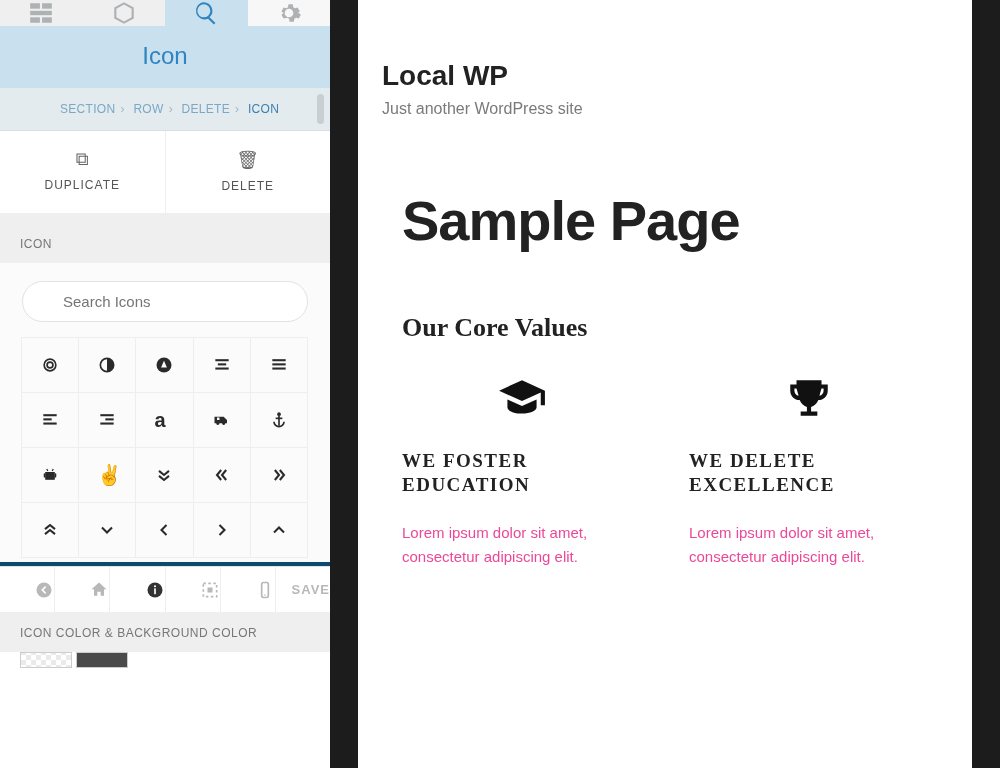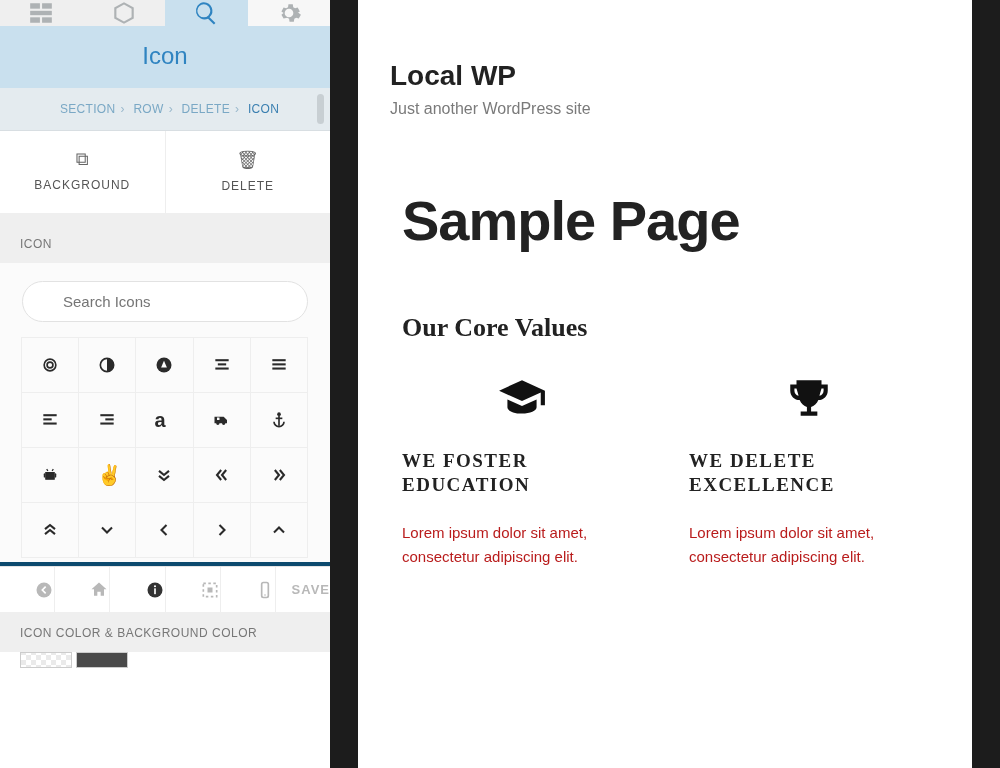--- a/index.html
+++ b/index.html
@@ -55,33 +55,33 @@
 .bottom { position: absolute; left: 0; right: 0; bottom: 0; height: 46px; background: #fff; display: flex; border-top: 1px solid #e4e4e4; }
 .bbtn { flex: 1; display: flex; align-items: center; justify-content: flex-end; border-right: 1px solid #eee; cursor: pointer; }
 .bbtn svg { width: 20px; height: 20px; fill: #b8b8b8; }
 .bbtn.active svg { fill: #333; }
 .bbtn:last-child { border-right: none; }
 .save { font-size: 13px; letter-spacing: 1px; color: #b8b8b8; font-weight: 600; }
 
 
 .stage { flex: 1; background: #1c1c1c; display: flex; align-items: flex-start; justify-content: center; }
 .canvas { width: 614px; background: #fff; margin-top: 0; padding: 0; height: 768px; }
-.site-header { padding: 60px 32px 30px; }
+.site-header { padding: 60px 24px 30px; }
 .site-title { font-size: 28px; font-weight: 800; color: #222; font-family: Arial, sans-serif; }
 .site-tag { color: #7a7a7a; font-size: 16px; margin-top: 8px; }
 .page-title { font-size: 56px; font-weight: 900; color: #222; padding: 40px 44px 60px; letter-spacing: -1px; }
 
 .core { padding: 0 44px; }
 .core-title { font-family: Georgia, 'Times New Roman', serif; font-weight: 700; font-size: 26px; color: #222; margin-bottom: 26px; }
 .values { display: flex; gap: 48px; }
 .value { flex: 1; }
 .vicon { height: 60px; display: flex; align-items: center; justify-content: center; margin-bottom: 20px; }
 .vicon svg { width: 50px; height: 50px; fill: #111; }
 .vtitle { font-family: Georgia, serif; font-weight: 700; font-size: 19px; letter-spacing: 1.5px; color: #222; margin-bottom: 24px; line-height: 1.25; }
-.vtext { color: #b91c1c; font-size: 15px; line-height: 1.6; }
+.vtext { color: #ec4899; font-size: 15px; line-height: 1.6; }
 </style>
 </head>
 <body>
 
 <div class="panel">
 
   <div class="tabs">
     <div class="tab">
       <svg viewBox="0 0 24 24">
           <rect x="2" y="3" width="9" height="5"></rect>
@@ -114,21 +114,21 @@
     <span>SECTION</span><span class="sep">›</span>
     <span>ROW</span><span class="sep">›</span>
     <span>DELETE</span><span class="sep">›</span>
     <span class="last">ICON</span>
     <div class="bc-scroll"></div>
   </div>
 
   <div class="actions">
     <div class="action">
       <div class="aicon">⧉</div>
-      <div class="alabel">BACKGROUND</div>
+      <div class="alabel">DUPLICATE</div>
     </div>
     <div class="action">
       <div class="aicon">🗑</div>
       <div class="alabel">DELETE</div>
     </div>
   </div>
 
   <div class="section-label">ICON</div>
 
   <div class="search-wrap">

